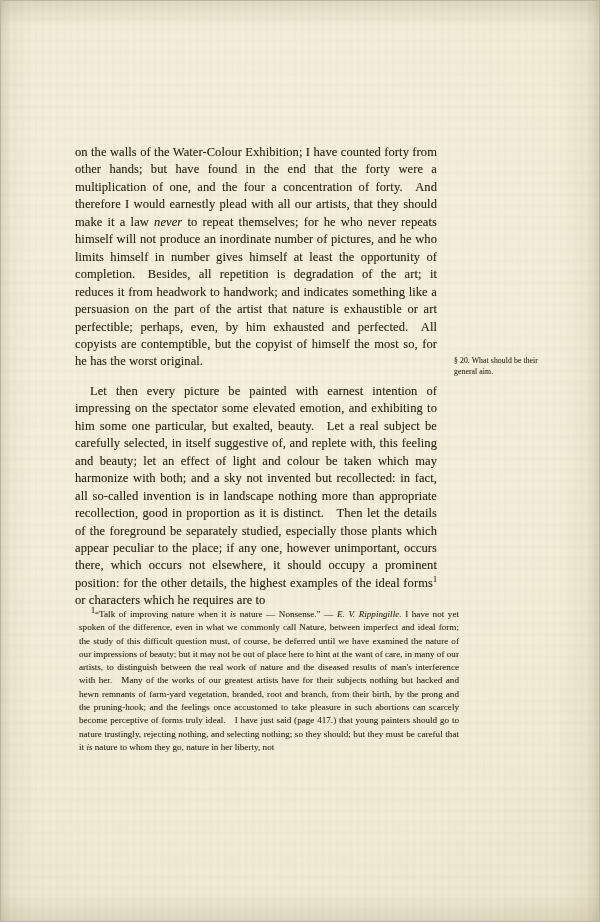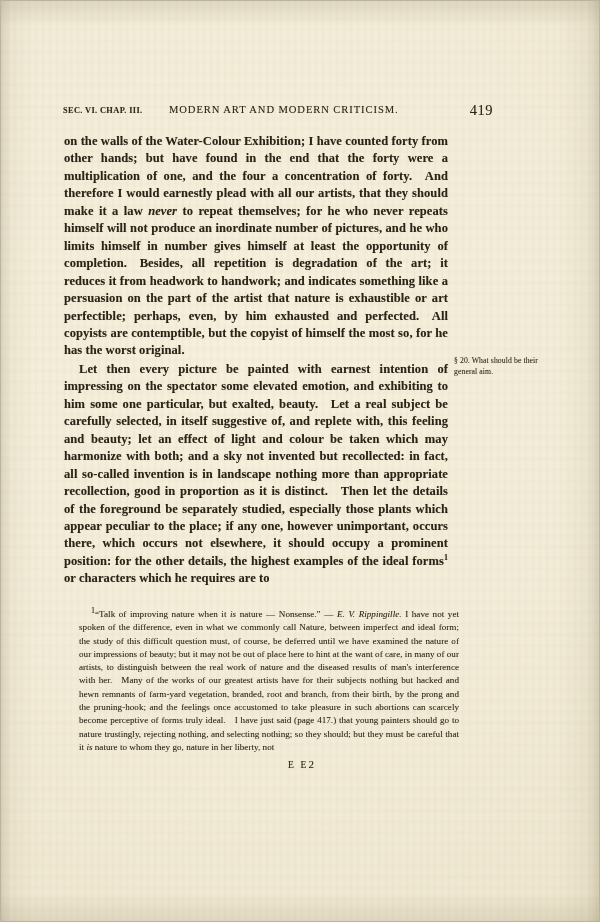--- a/index.html
+++ b/index.html
@@ -107,22 +107,21 @@
     top: 131px;
     width: 386px;
     color: #2a2317;
     font-size: 12.55px;
     line-height: 17.45px;
     text-align: justify;
     text-justify: inter-word;
     letter-spacing: 0.06px;
   }
   .body-col p {
-    margin: 1px;
-    font-weight: bold;
+    margin: 12px;
   }
   .body-col p.indent {
     text-indent: 15px;
   }
   .body-col i, .fnote i {
     font-style: italic;
   }
   sup.fnmark {
     font-size: 8px;
     vertical-align: super;
@@ -174,33 +173,27 @@
   .inky {
     text-shadow: 0 0 0.7px rgba(60,48,28,0.30);
   }
 </style>
 </head>
 <body>
 
 <div id="page-scan">
   <div class="text-layer">
 
-    <div class="running-head">
-      <span class="rh-sec inky">Sec. VI. Chap. III.</span>
-      <span class="rh-title inky">MODERN ART AND MODERN CRITICISM.</span>
-      <span class="rh-folio inky">419</span>
-    </div>
 
     <div class="body-col inky">
       <p><span>on the walls of the Water-Colour Exhibition; I have counted forty from other hands; but have found in the end that the forty were a multiplication of one, and the four a concentration of forty. And therefore I would earnestly plead with all our artists, that they should make it a law </span><i>never</i><span> to repeat themselves; for he who never repeats himself will not produce an inordinate number of pictures, and he who limits himself in number gives himself at least the opportunity of completion. Besides, all repetition is degradation of the art; it reduces it from headwork to handwork; and indicates something like a persuasion on the part of the artist that nature is exhaustible or art perfectible; perhaps, even, by him exhausted and perfected. All copyists are contemptible, but the copyist of himself the most so, for he has the worst original.</span></p>
       <p class="indent"><span>Let then every picture be painted with earnest intention of impressing on the spectator some elevated emotion, and exhibiting to him some one particular, but exalted, beauty. Let a real subject be carefully selected, in itself suggestive of, and replete with, this feeling and beauty; let an effect of light and colour be taken which may harmonize with both; and a sky not invented but recollected: in fact, all so-called invention is in landscape nothing more than appropriate recollection, good in proportion as it is distinct. Then let the details of the foreground be separately studied, especially those plants which appear peculiar to the place; if any one, however unimportant, occurs there, which occurs not elsewhere, it should occupy a prominent position: for the other details, the highest examples of the ideal forms</span><sup class="fnmark">1</sup><span> or characters which he requires are to</span></p>
     </div>
 
     <div class="side-note inky">§ 20. What should be their general aim.</div>
 
     <div class="fnote inky">
       <p><sup class="fnmark">1</sup><span>“Talk of improving nature when it </span><i>is</i><span> nature — Nonsense.” — </span><i>E. V. Rippingille.</i><span> I have not yet spoken of the difference, even in what we commonly call Nature, between imperfect and ideal form; the study of this difficult question must, of course, be deferred until we have examined the nature of our impressions of beauty; but it may not be out of place here to hint at the want of care, in many of our artists, to distinguish between the real work of nature and the diseased results of man's interference with her. Many of the works of our greatest artists have for their subjects nothing but hacked and hewn remnants of farm-yard vegetation, branded, root and branch, from their birth, by the prong and the pruning-hook; and the feelings once accustomed to take pleasure in such abortions can scarcely become perceptive of forms truly ideal. I have just said (page 417.) that young painters should go to nature trustingly, rejecting nothing, and selecting nothing; so they should; but they must be careful that it </span><i>is</i><span> nature to whom they go, nature in her liberty, not</span></p>
     </div>
 
-    <div class="sig-mark inky"><span>E E</span><span class="sig-num">2</span></div>
 
   </div>
 </div>
 
 </body></html>

